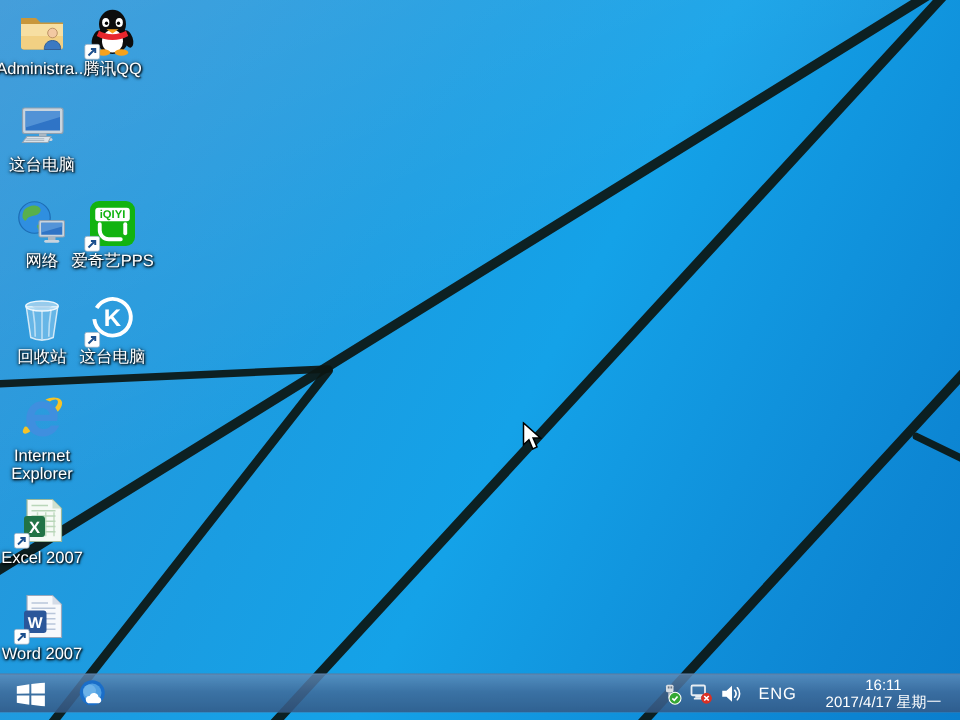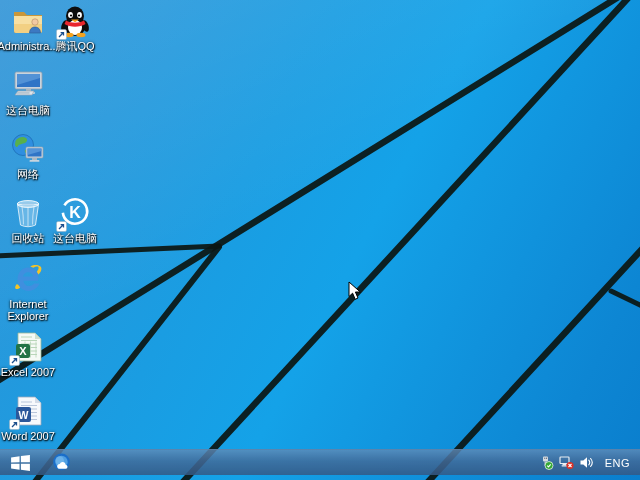--- a/index.html
+++ b/index.html
@@ -115,20 +115,36 @@
         <rect x="15" y="15" width="17" height="11" rx="1" fill="#c9d4de" stroke="#8fa0b0" stroke-width="0.7"></rect>
         <rect x="16.5" y="16.5" width="14" height="8" fill="#2f74c6"></rect>
         <path d="M16.5 16.5h14v2.5l-14 4z" fill="#5b9ada" opacity="0.85"></path>
         <rect x="21" y="26" width="5" height="2" fill="#aab8c4"></rect>
         <rect x="18.5" y="28" width="10" height="1.8" rx="0.9" fill="#c9d4de"></rect>
       </svg>
     </div>
     <div class="lbl">网络</div>
   </div>
 
+  <div class="dicon c2 r3">
+    <div class="glyph">
+      <svg width="34" height="34" viewBox="0 0 34 34">
+        <rect x="2" y="2" width="30" height="30" rx="6" fill="#12b310"></rect>
+        <rect x="5.5" y="6.5" width="23" height="9" rx="2" fill="#ffffff"></rect>
+        <text x="17" y="13.6" font-size="7.5" font-weight="bold" text-anchor="middle" fill="#12b310" font-family="Liberation Sans, sans-serif">iQIYI</text>
+        <path d="M8.5 17.5v4a6 6 0 0 0 6 6h8" stroke="#ffffff" stroke-width="2.6" fill="none" stroke-linecap="round"></path>
+        <path d="M25.5 17.5v6" stroke="#ffffff" stroke-width="2.6" fill="none" stroke-linecap="round"></path>
+      </svg>
+      <svg class="shortcut-badge" viewBox="0 0 11 11">
+        <rect x="0.5" y="0.5" width="10" height="10" rx="1.5" fill="#fff" stroke="#8fa8bd" stroke-width="0.5"></rect>
+        <path d="M3 8 L7.2 3.8 M4.6 3.6 H7.5 V6.4" stroke="#1c4f8d" stroke-width="1.3" fill="none"></path>
+      </svg>
+    </div>
+    <div class="lbl">爱奇艺PPS</div>
+  </div>
 
   <div class="dicon c1 r4">
     <div class="glyph">
       <svg width="34" height="34" viewBox="0 0 34 34">
         <path d="M6.5 8.5 L9.5 29 Q17 32.5 24.5 29 L27.5 8.5 Z" fill="rgba(205,232,250,0.35)" stroke="rgba(255,255,255,0.75)" stroke-width="1"></path>
         <ellipse cx="17" cy="8" rx="10.8" ry="3.4" fill="rgba(230,245,253,0.55)" stroke="#eef7fd" stroke-width="1"></ellipse>
         <ellipse cx="17" cy="8" rx="6.5" ry="1.8" fill="rgba(160,200,230,0.5)"></ellipse>
         <path d="M11 10.5 Q12.5 20 12.5 28.5 M17 11.5 V30 M23 10.5 Q21.5 20 21.5 28.5" stroke="rgba(255,255,255,0.55)" stroke-width="1.1" fill="none"></path>
       </svg>
     </div>
@@ -241,16 +257,20 @@
           <path d="M9.5 9l3 3m0-3l-3 3" stroke="#fff" stroke-width="1.1"></path>
         </svg>
       </div>
       <div class="tray-ico">
         <svg width="15" height="15" viewBox="0 0 15 15">
           <path d="M1.5 5.5h2.8L8 2.2v10.6L4.3 9.5H1.5z" fill="#ffffff"></path>
           <path d="M9.8 5.2a3.6 3.6 0 0 1 0 4.6M11.6 3.5a6.2 6.2 0 0 1 0 8" stroke="#ffffff" stroke-width="1.1" fill="none" stroke-linecap="round"></path>
         </svg>
       </div>
       <div id="lang-indicator">ENG</div>
+      <div id="clock">
+        <div>16:11</div>
+        <div>2017/4/17 星期一</div>
+      </div>
     </div>
   </div>
 
 </div>
 
 </body></html>

